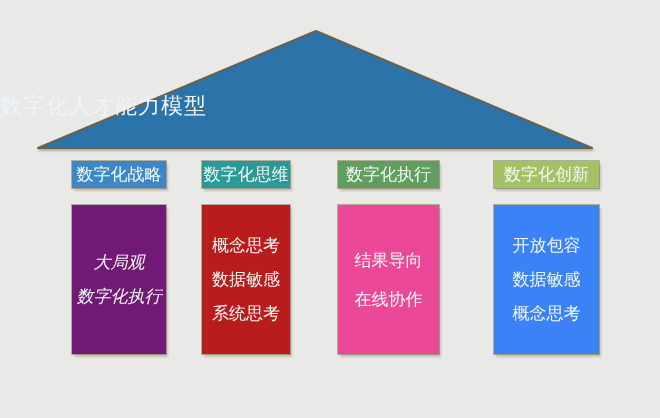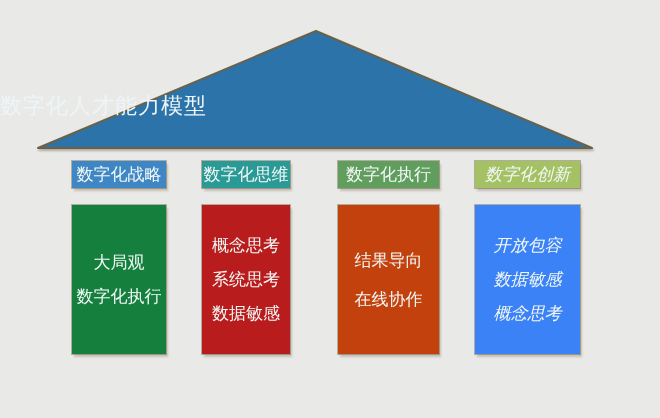--- a/index.html
+++ b/index.html
@@ -44,21 +44,21 @@
     font-weight: 400;
   }
   
   .col {
     position: absolute;
     top: 161px;
   }
   .col1 { left: 72px;  width: 94px; }
   .col2 { left: 202px; width: 88px; }
   .col3 { left: 338px; width: 101px; }
-  .col4 { left: 475px; width: 105px; font-style: italic; }
+  .col4 { left: 494px; width: 105px; }
   .header-box {
     height: 27px;
     line-height: 27px;
     text-align: center;
     font-size: 17px;
     color: #f2f8f6;
     box-shadow: 0 0 0 1px rgba(110, 98, 68, 0.45), 2px 3px 2px rgba(110, 98, 68, 0.3);
   }
   .pillar-box {
     margin-top: 17px;
@@ -82,38 +82,38 @@
 
 <div class="stage">
 
   <svg class="roof-svg" viewBox="0 0 660 165" aria-hidden="true">
     <polygon points="316,31 592,148 38,148" style="fill: rgb(43, 115, 169); stroke: rgb(106, 97, 72);"></polygon>
   </svg>
   <div class="roof-title" style="color: rgb(238, 245, 249);">数字化人才能力模型</div>
 
   <div class="col col1">
     <div class="header-box" style="background-color: rgb(62, 135, 196);">数字化战略</div>
-    <div class="pillar-box" style="background-color: #15803d;">
+    <div class="pillar-box" style="background-color: #701a75; font-style: italic;">
       <div class="pillar-item">大局观</div>
       <div class="pillar-item">数字化执行</div>
     </div>
   </div>
 
   <div class="col col2">
     <div class="header-box" style="background-color: rgb(42, 154, 150);">数字化思维</div>
     <div class="pillar-box" style="background-color: #b91c1c;">
       <div class="pillar-item">概念思考</div>
+      <div class="pillar-item">数据敏感</div>
       <div class="pillar-item">系统思考</div>
-      <div class="pillar-item">数据敏感</div>
     </div>
   </div>
 
   <div class="col col3">
     <div class="header-box" style="background-color: rgb(97, 158, 94);">数字化执行</div>
-    <div class="pillar-box" style="background-color: #c2410c; gap: 20px;">
+    <div class="pillar-box" style="background-color: #ec4899; gap: 20px;">
       <div class="pillar-item">结果导向</div>
       <div class="pillar-item">在线协作</div>
     </div>
   </div>
 
   <div class="col col4">
     <div class="header-box" style="background-color: rgb(164, 193, 100);">数字化创新</div>
     <div class="pillar-box" style="background-color: #3b82f6;">
       <div class="pillar-item">开放包容</div>
       <div class="pillar-item">数据敏感</div>

